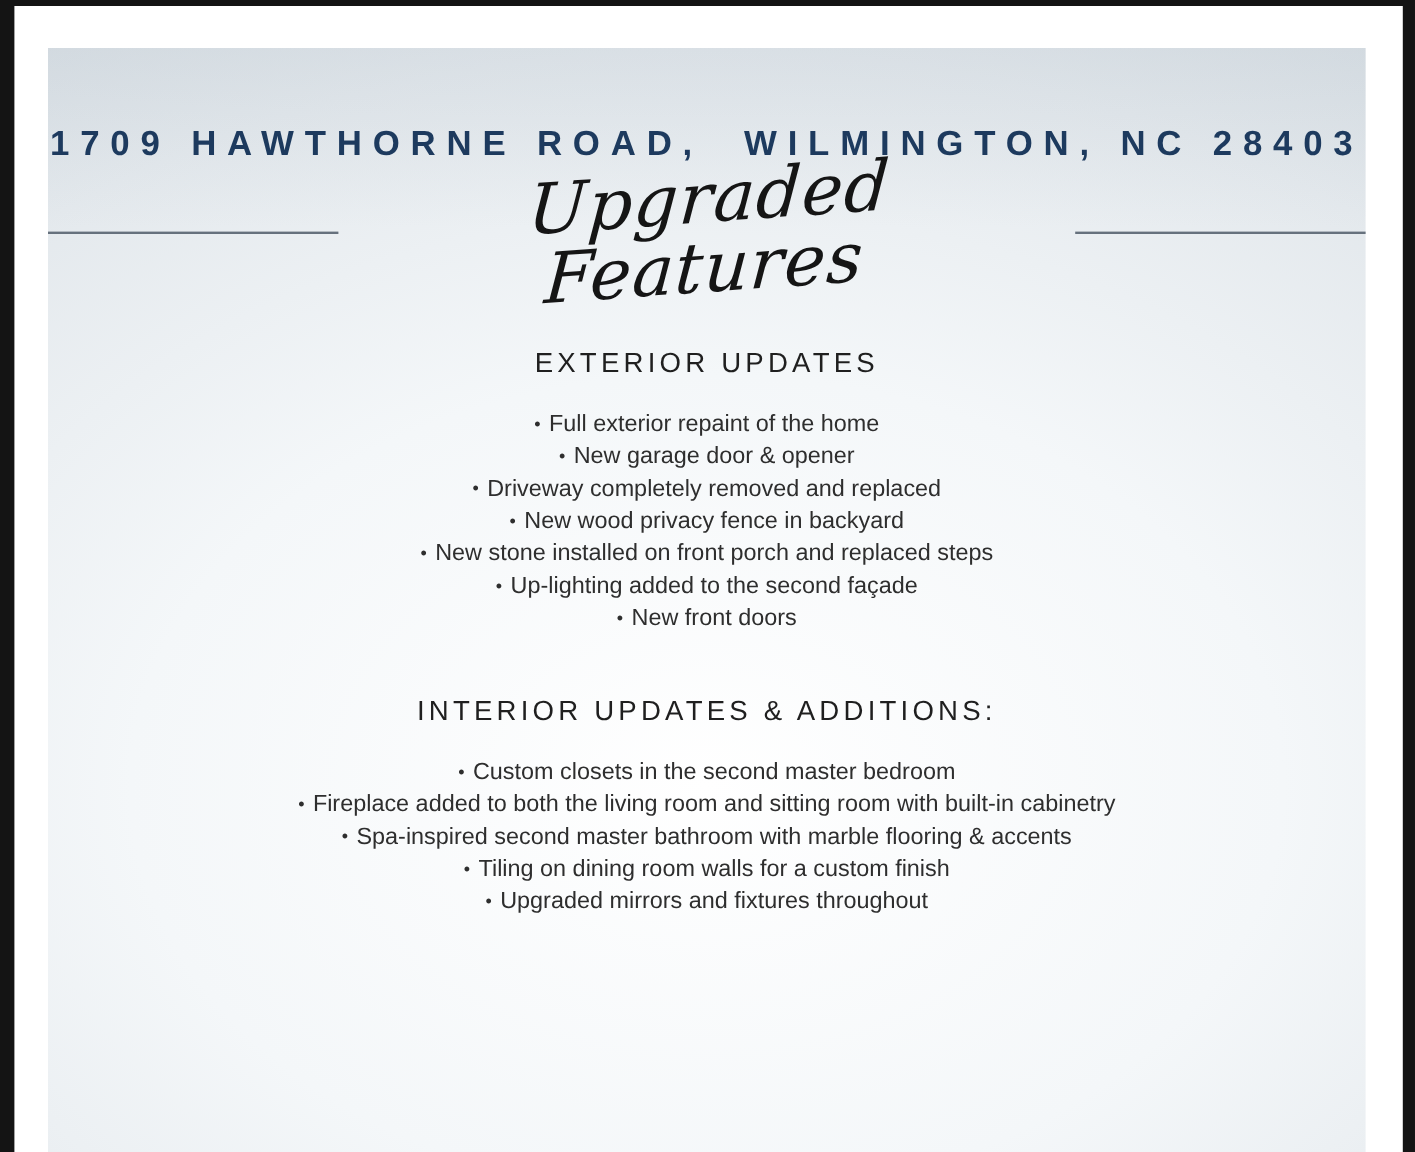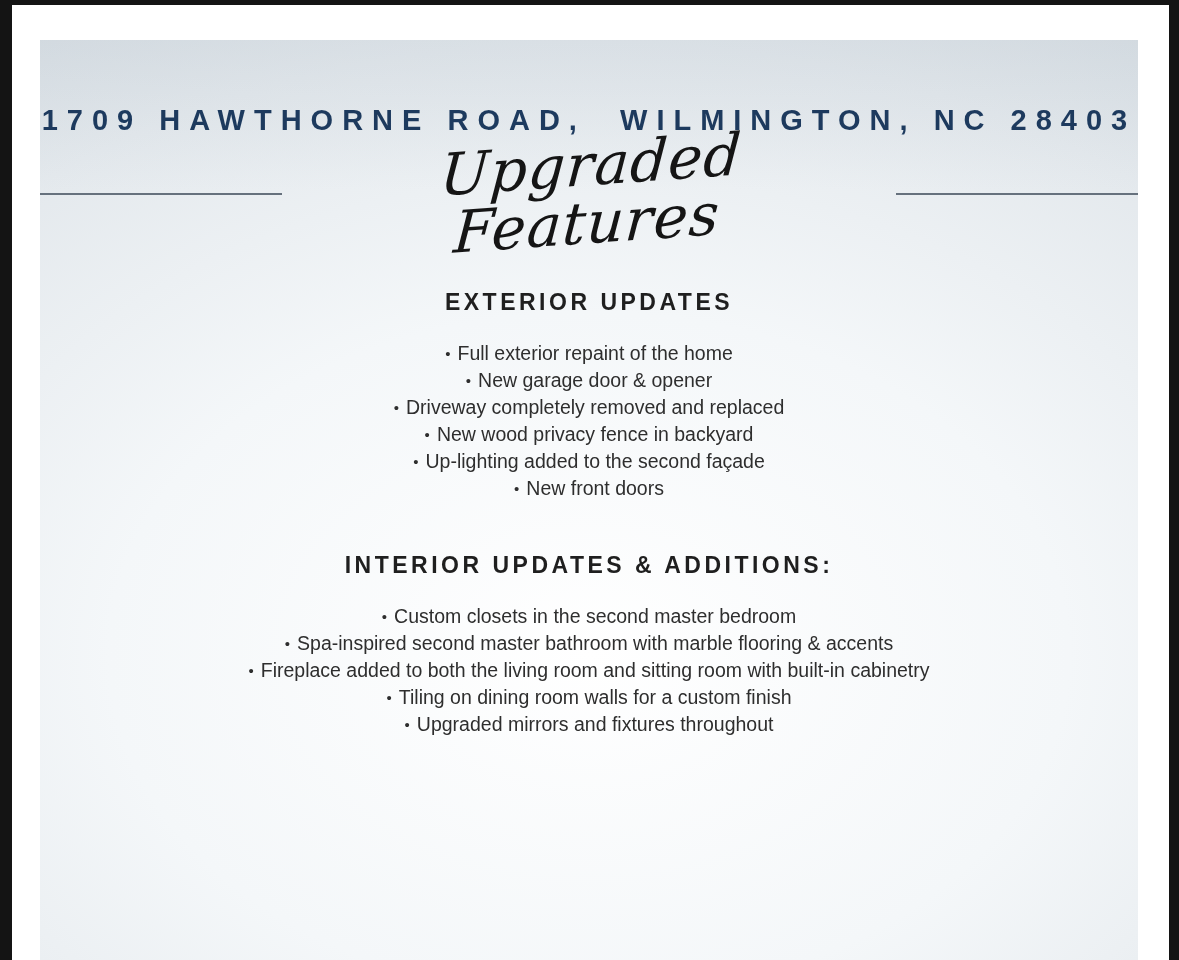--- a/index.html
+++ b/index.html
@@ -72,21 +72,21 @@
   .years {
     margin-top: 8px;
     font-size: 26px;
     font-weight: bold;
     letter-spacing: 8px;
     color: #1d3a5e;
   }
   .section-heading {
     margin: 0;
     font-size: 23px;
-    font-weight: bold;
+    font-weight: normal;
     letter-spacing: 3.5px;
     color: #1f1f1f;
   }
   .section-exterior .section-heading { margin-top: 48px; }
   .section-interior .section-heading { margin-top: 50px; }
   ul.bullets {
     list-style: none;
     margin: 24px 0 0 0;
     padding: 0;
   }
@@ -120,31 +120,32 @@
 
 
       <div id="sections">
   <section class="section section-exterior">
     <h2 class="section-heading">EXTERIOR UPDATES</h2>
     <ul class="bullets">
               <li><span class="bullet">•</span><span>Full exterior repaint of the home</span></li>
               <li><span class="bullet">•</span><span>New garage door &amp; opener</span></li>
               <li><span class="bullet">•</span><span>Driveway completely removed and replaced</span></li>
               <li><span class="bullet">•</span><span>New wood privacy fence in backyard</span></li>
+              <li><span class="bullet">•</span><span>New stone installed on front porch and replaced steps</span></li>
               <li><span class="bullet">•</span><span>Up-lighting added to the second façade</span></li>
               <li><span class="bullet">•</span><span>New front doors</span></li>
             </ul>
   </section>
 
   <section class="section section-interior">
     <h2 class="section-heading">INTERIOR UPDATES &amp; ADDITIONS:</h2>
     <ul class="bullets">
               <li><span class="bullet">•</span><span>Custom closets in the second master bedroom</span></li>
+              <li><span class="bullet">•</span><span>Fireplace added to both the living room and sitting room with built-in cabinetry</span></li>
               <li><span class="bullet">•</span><span>Spa-inspired second master bathroom with marble flooring &amp; accents</span></li>
-              <li><span class="bullet">•</span><span>Fireplace added to both the living room and sitting room with built-in cabinetry</span></li>
               <li><span class="bullet">•</span><span>Tiling on dining room walls for a custom finish</span></li>
               <li><span class="bullet">•</span><span>Upgraded mirrors and fixtures throughout</span></li>
             </ul>
   </section>
 </div>
 
     </div>
   </div>
 </div>
 

